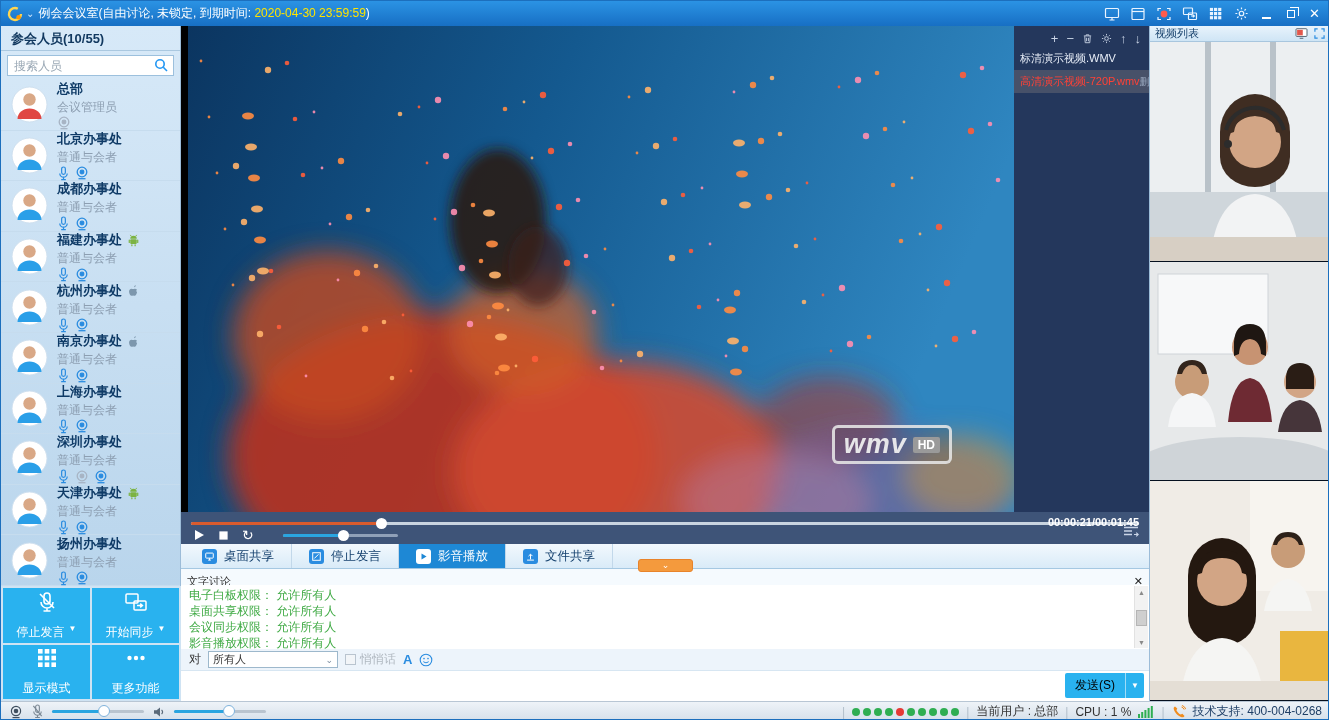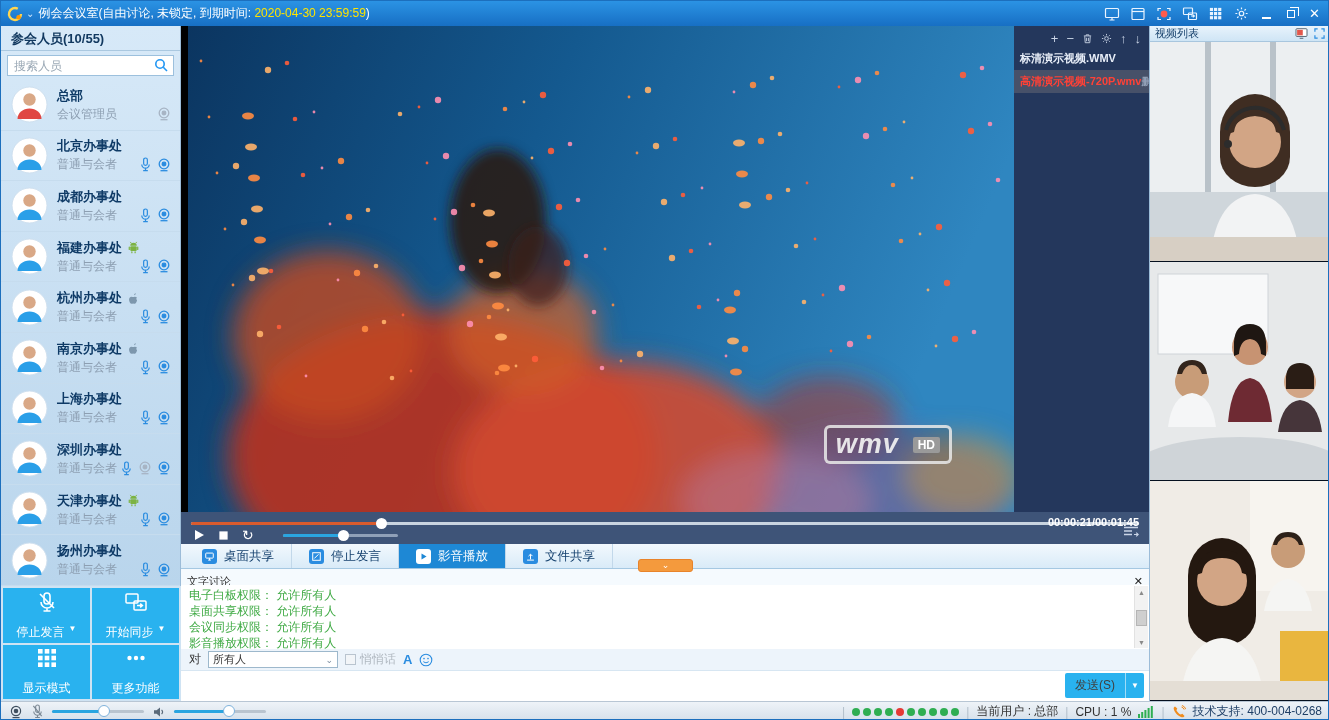--- a/index.html
+++ b/index.html
@@ -29,44 +29,44 @@
   .sb-search input { width:100%; height:21px; border:1px solid #9cc0dd; background:#fff; font-size:12px; padding:0 24px 0 6px; color:#444; outline:none; }
   .sb-search input::placeholder { color:#9aa8b5; }
   .sb-search .mag { position:absolute; right:12px; top:7px; }
   .p-list { position:absolute; left:0; top:54px; right:0; bottom:0; overflow:hidden; }
   .p-row { display:flex; align-items:center; height:50.6px; padding:0 9px 0 10px; border-bottom:1px solid #c6dcee; }
   .p-avatar { width:37px; height:37px; margin-right:9px; flex:none; }
   .p-info { flex:1; min-width:0; }
   .p-name-line { display:flex; align-items:center; gap:5px; }
   .p-name { font-size:13px; font-weight:bold; color:#0e3a66; white-space:nowrap; }
   .p-plat { display:inline-flex; }
-  .p-sub { display:flex; justify-content:space-between; margin-top:1px; }
+  .p-sub { display:flex; justify-content:space-between; margin-top:1px;flex-direction:column; }
   .p-role { font-size:12px; color:#8d9fb2; }
   .p-icons { display:flex; gap:5px; align-items:center; }
   .ic { display:inline-flex; }
   .ic.mic, .ic.camb { color:#2a8ce0; }
   .ic.camg { color:#a7b4c4; }
 
   
   .actions { position:absolute; left:0; top:585px; width:180px; height:115px; background:#cfe3f3;
     display:grid; grid-template-columns:1fr 1fr; grid-template-rows:1fr 1fr; gap:2px; padding:2px; }
   .act-btn { background:#29b2ef; color:#fff; display:flex; flex-direction:column; align-items:center; justify-content:center; gap:6px; cursor:default; }
   .act-label { font-size:12px; display:flex; align-items:flex-start; gap:4px; }
   .act-dd { font-size:8px; }
 
   
   .stage { position:absolute; left:180px; top:25px; width:968px; height:486px; background:#000; }
   .video { position:absolute; left:7px; top:0; width:826px; height:486px; overflow:hidden; }
-  .wmv { position:absolute; right:62px; bottom:48px; border:3px solid rgba(235,235,235,.85); border-radius:6px; padding:0 9px; display:flex; align-items:center; gap:14px; background:rgba(20,20,20,.12); }
+  .wmv { position:absolute; right:62px; bottom:48px; border:3px solid rgba(235,235,235,.85); border-radius:6px; padding:0 9px; display:flex; align-items:center; gap:6px; background:rgba(20,20,20,.12); }
   .wmv-text { font-size:27px; font-weight:bold; font-style:italic; color:rgba(242,242,242,.92); letter-spacing:1px; line-height:33px; }
   .wmv-hd { background:#9a9a9a; color:#fff; font-size:12px; font-weight:bold; padding:1px 5px; border-radius:2px; }
   .playlist { position:absolute; right:0; top:0; width:135px; height:100%; background:#24375c; }
   .pl-toolbar { height:21px; display:flex; align-items:center; justify-content:flex-end; gap:8px; padding:3px 8px 0 0; color:#c9d4e6; font-size:13px; }
   .pl-tb { display:inline-flex; align-items:center; line-height:1; }
-  .pl-item { height:23px; line-height:23px; padding:0 6px; font-size:11px; color:#e8eef8; white-space:nowrap; overflow:hidden; display:flex; justify-content:space-between;font-weight:bold; }
+  .pl-item { height:23px; line-height:23px; padding:0 6px; font-size:11px; color:#e8eef8; white-space:nowrap; overflow:hidden; display:flex; justify-content:space-between; }
   .pl-item.active { background:#475169; color:#ff4136; }
   .pl-action { color:#93a1b8; font-size:10px; }
 
   
   .controlbar { position:absolute; left:180px; top:511px; width:968px; height:32px; background:#3e5478; }
   .seek { position:absolute; left:10px; right:10px; top:10px; height:3px; background:#c9d4e0; border-radius:2px; }
   .seek-fill { height:3px; background:#d95b2e; border-radius:2px; }
   .seek-handle { position:absolute; top:-4px; width:11px; height:11px; border-radius:50%; background:#fff; margin-left:-5px; }
   .cb-buttons { position:absolute; left:12px; top:17px; display:flex; align-items:center; gap:13px; color:#fff; }
   .loop-glyph { font-size:14px; line-height:12px; color:#fff; }
@@ -95,21 +95,21 @@
   .sc-arrow { height:12px; display:flex; align-items:center; justify-content:center; font-size:7px; color:#8a8a8a; }
   .sc-thumb { position:absolute; left:1px; right:1px; top:24px; height:16px; background:#cfcfcf; border:1px solid #b5b5b5; }
   .chat-tools { position:absolute; left:0; right:0; top:80px; height:22px; background:#edf4fb; border-bottom:1px solid #d7e6f2; display:flex; align-items:center; gap:7px; padding:0 8px; font-size:12px; color:#333; }
   .to-select { width:130px; height:17px; background:#fff; border:1px solid #9db8cc; display:flex; align-items:center; justify-content:space-between; padding:0 4px; font-size:11px; color:#333; }
   .to-select .dd { color:#7b8da0; font-size:9px; }
   .whisper { display:flex; align-items:center; gap:4px; color:#b0b8c0; }
   .wh-box { width:11px; height:11px; border:1px solid #b9c4cf; background:#f2f5f8; display:inline-block; }
   .font-a { color:#2a8ce0; font-weight:bold; font-size:13px; }
   .chat-input { position:absolute; left:0; right:0; bottom:0; top:102px; background:#fff; }
   .send { position:absolute; right:5px; bottom:3px; height:25px; display:flex; }
-  .send-main { background:#29b2ef; color:#404040; font-size:12px; display:flex; align-items:center; padding:3px 10px; border-radius:2px 0 0 2px; }
+  .send-main { background:#29b2ef; color:#000000; font-size:12px; display:flex; align-items:center; padding:3px 10px; border-radius:2px 0 0 2px; }
   .send-dd { background:#29b2ef; color:#fff; width:19px; display:flex; align-items:center; justify-content:center; font-size:8px; border-left:1px solid rgba(255,255,255,.55); border-radius:0 2px 2px 0; }
 
   
   .rightpanel { position:absolute; left:1148px; top:25px; width:181px; height:675px; background:#10284a; border-left:1px solid #9cbcd8; }
   .rp-header { height:16px; background:linear-gradient(180deg,#e8f3fc,#cfe5f5); border-bottom:1px solid #a8c6de; display:flex; align-items:center; padding:0 5px; font-size:11px; color:#16406b; }
   .rp-hicons { margin-left:auto; display:flex; gap:6px; align-items:center; }
   .thumb { position:relative; width:100%; height:219.6px; border-bottom:1px solid #05101f; overflow:hidden; }
   .thumb svg { display:block; }
 
   

